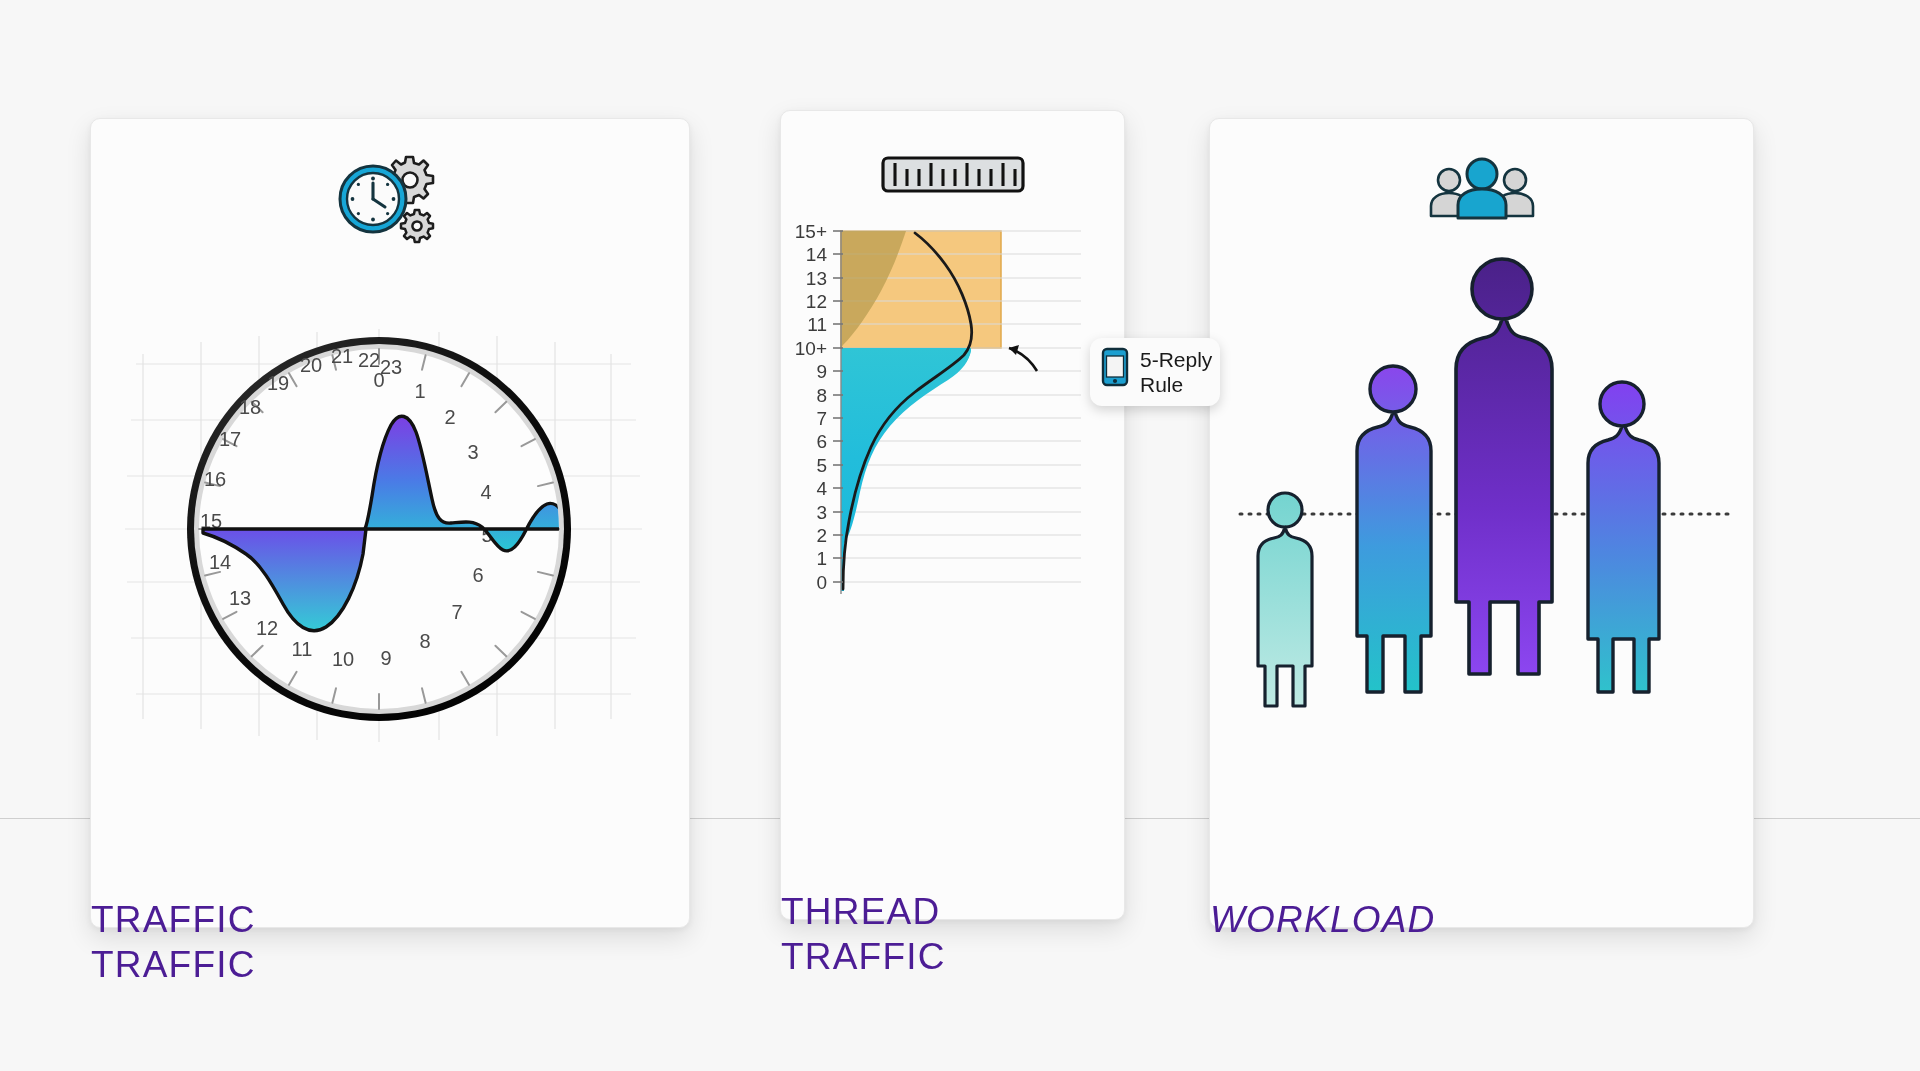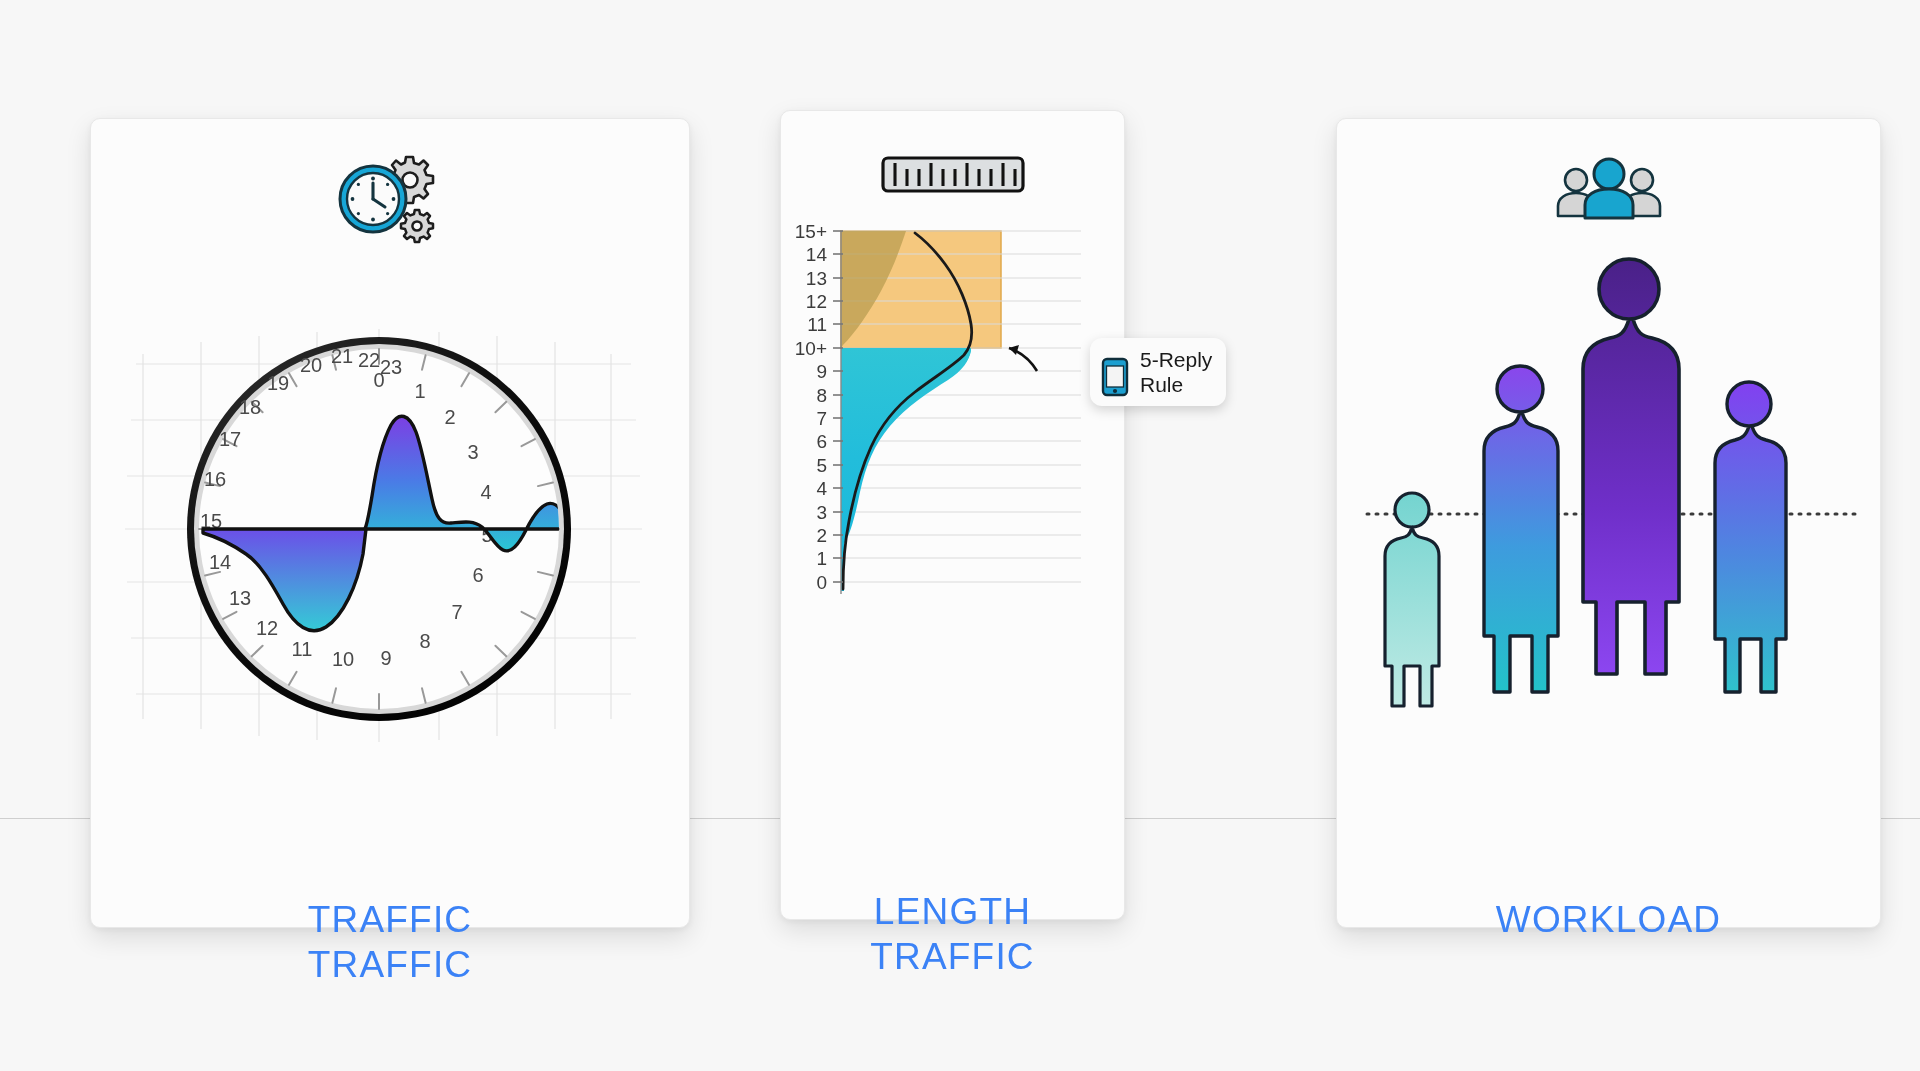--- a/index.html
+++ b/index.html
@@ -22,44 +22,44 @@
   .card {
     position: absolute;
     background: #fcfcfc;
     border: 1px solid #e8e8e8;
     border-radius: 10px;
     box-shadow: 0 10px 26px rgba(0,0,0,0.11), 0 2px 6px rgba(0,0,0,0.05);
     overflow: visible;
   }
   .card-1 { left: 90px;  top: 118px; width: 600px; height: 810px; }
   .card-2 { left: 780px; top: 110px; width: 345px; height: 810px; }
-  .card-3 { left: 1336px; top: 118px; width: 545px; height: 810px; }
+  .card-3 { left: 1209px; top: 118px; width: 545px; height: 810px; font-style: italic; }
 
   .icon-wrap { position: absolute; top: 35px; left: 0; right: 0; display: flex; justify-content: center; }
 
   .card-title {
     position: absolute; left: 0; right: 0; top: 778px;
-    text-align: center;
+    text-align: left;
     font-size: 37px; letter-spacing: 1.2px;
-    line-height: 45px; color: #3b82f6; font-weight: 400;
+    line-height: 45px; color: #4c1d95; font-weight: 400;
     font-family: "Liberation Sans", sans-serif;
   }
   .card-title .ln { display: block; }
 
   svg { display: block; }
 
   
   .callout {
     position: absolute;
     left: 1090px; top: 338px;
     background: #fbfbfb;
     border-radius: 12px;
     box-shadow: 0 4px 12px rgba(0,0,0,0.17);
-    padding: 9px 14px 9px 10px;
-    display: flex; align-items: flex-end; gap: 10px;
+    padding: 9px 8px 9px 10px;
+    display: flex; align-items: flex-start; gap: 10px;
     z-index: 40;
   }
   .callout-text {
     font-size: 21px; line-height: 25px; color: #1a1a1a;
     white-space: pre-line; font-weight: 400;
   }
 </style>
 </head>
 <body>
 
@@ -337,21 +337,21 @@
         <text x="46" y="331">2</text>
         <text x="46" y="354">1</text>
         <text x="46" y="378">0</text>
       </g>
 
       <path d="M256,160 C250,150 240,141 228,137" fill="none" stroke="#111" stroke-width="2.6"></path>
       <path d="M228,137 L238,134 L235,144 Z" fill="#111"></path>
     </svg>
 
     <div class="card-title">
-      <span class="ln">LENGTH</span>
+      <span class="ln">THREAD</span>
       <span class="ln">TRAFFIC</span>
     </div>
   </div>
 
   <div class="callout">
     <svg width="30" height="40" viewBox="0 0 30 40">
       <rect x="3" y="2" width="24" height="36" rx="4" fill="#1C9FD0" stroke="#0f2e3b" stroke-width="2.4"></rect>
       <rect x="6.5" y="9" width="17" height="21" fill="#f4f4f4" stroke="#0f2e3b" stroke-width="1.3"></rect>
       <circle cx="15" cy="34" r="2.1" fill="#0f2e3b"></circle>
     </svg>

